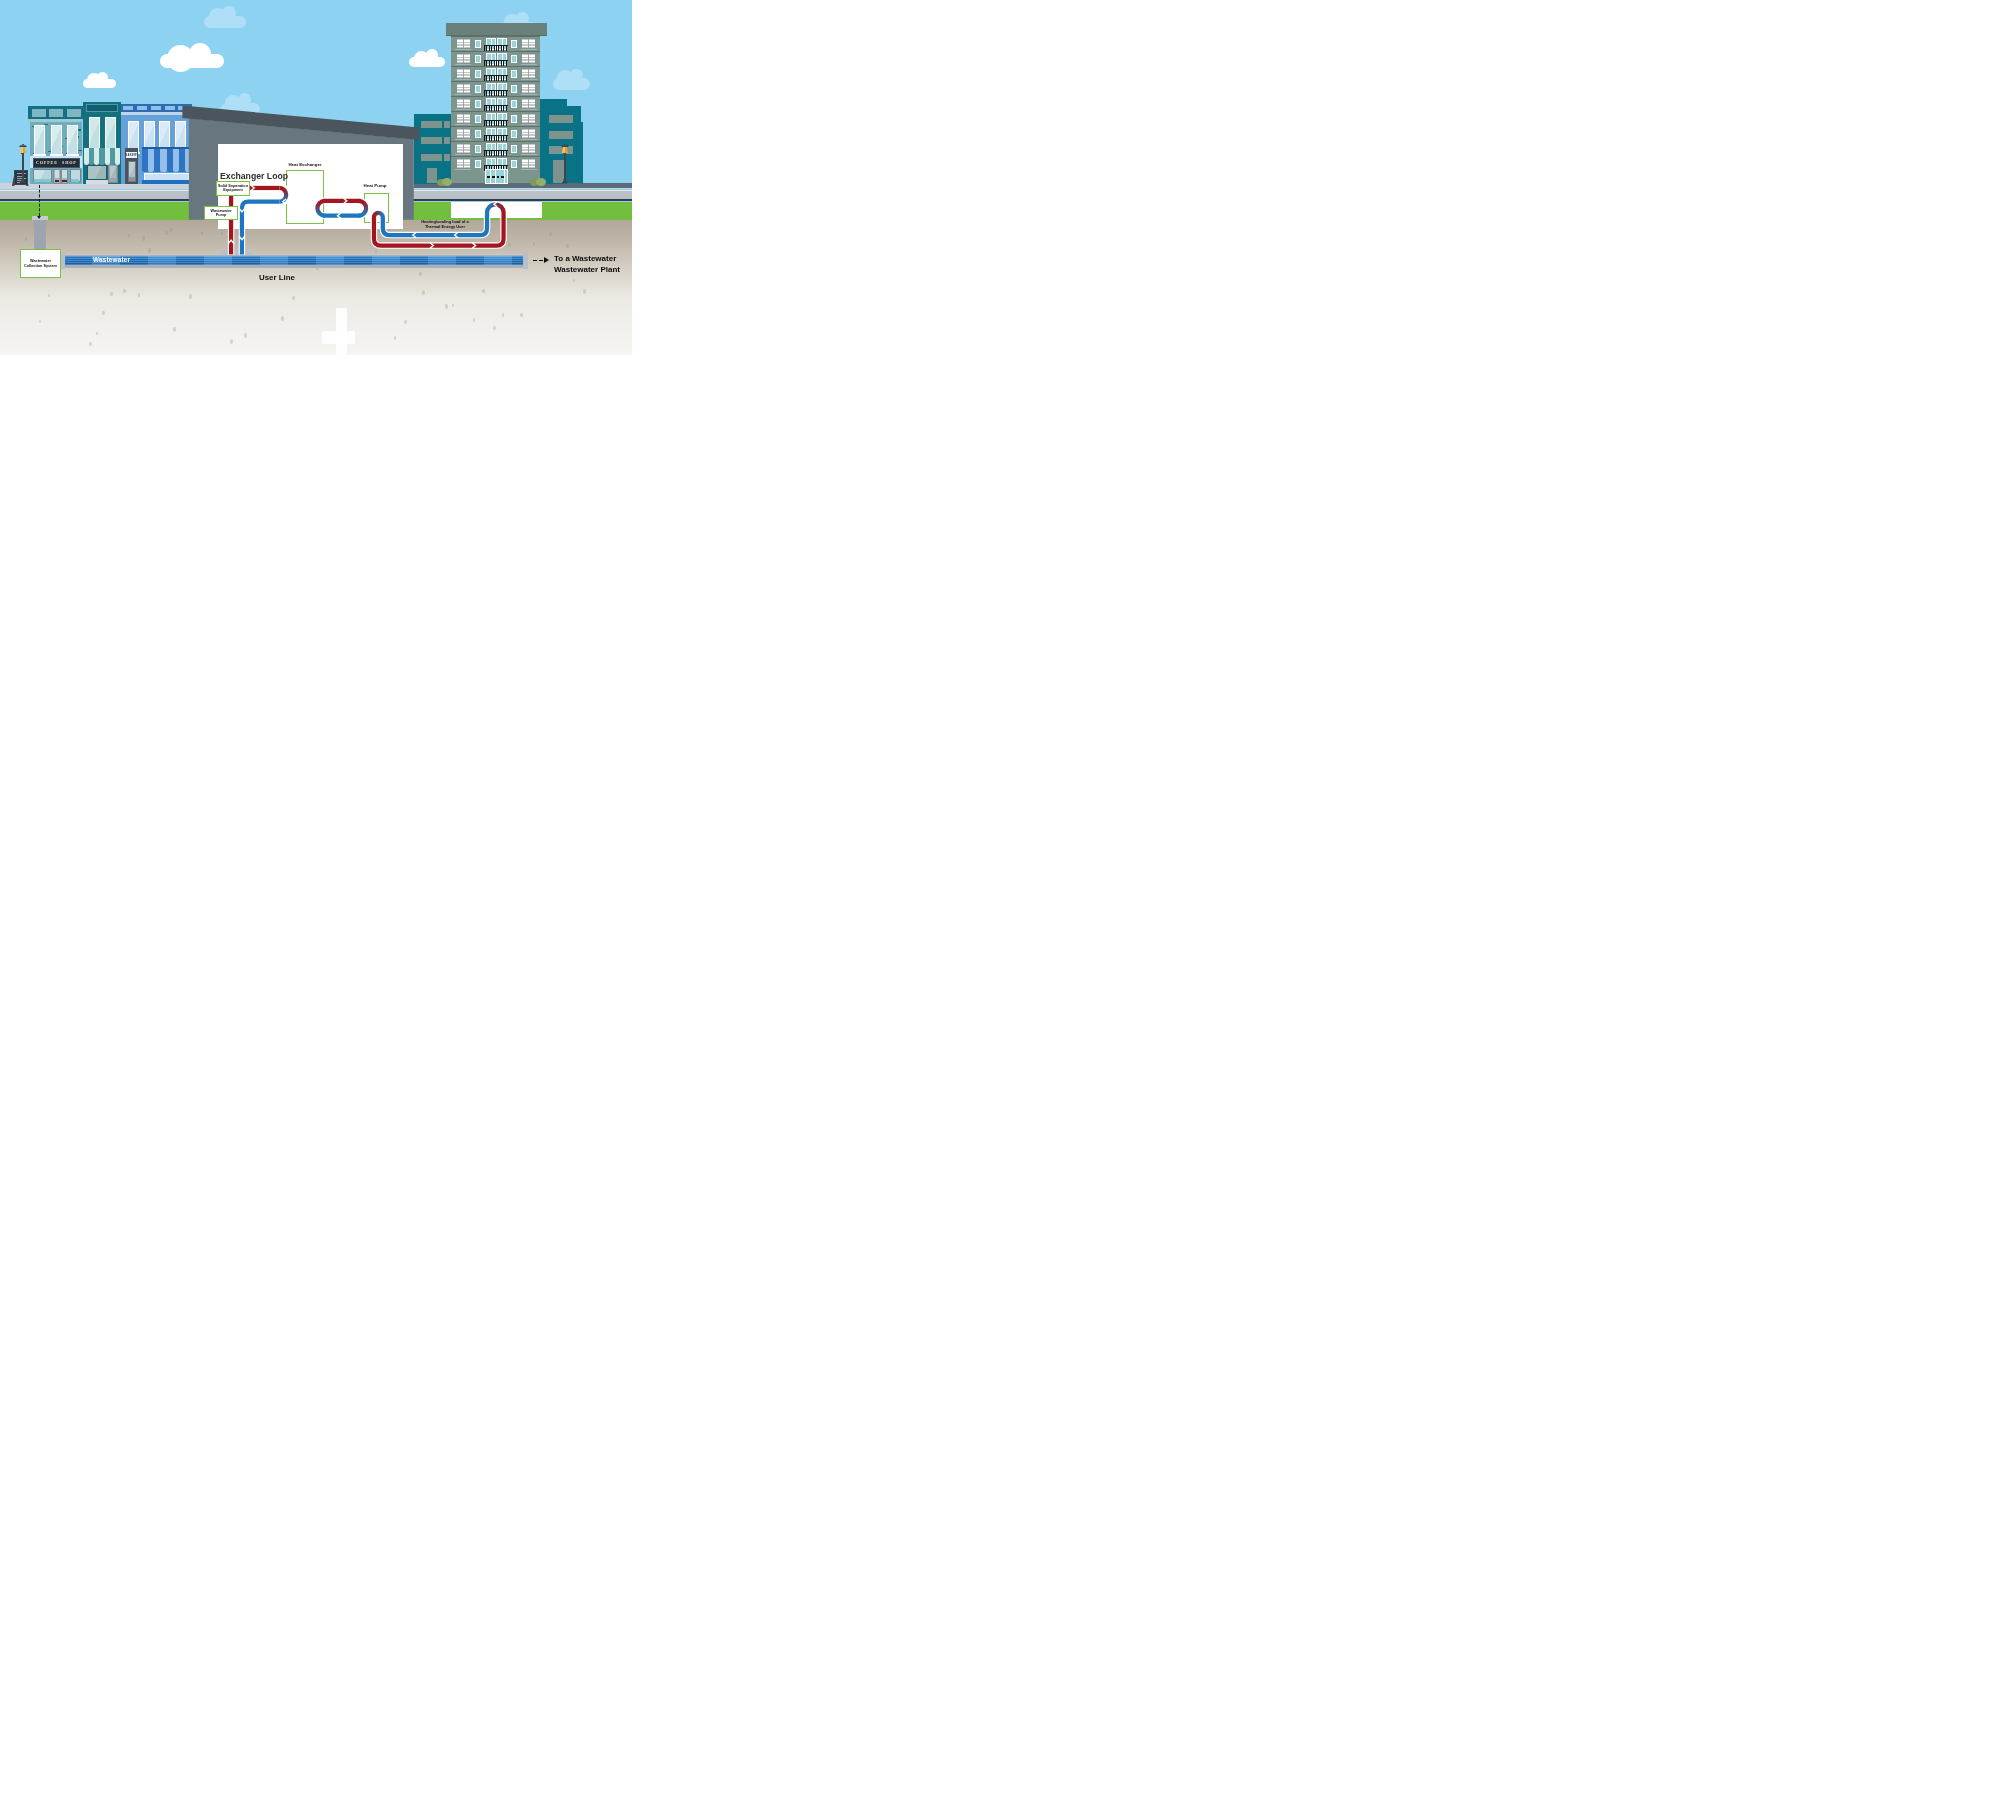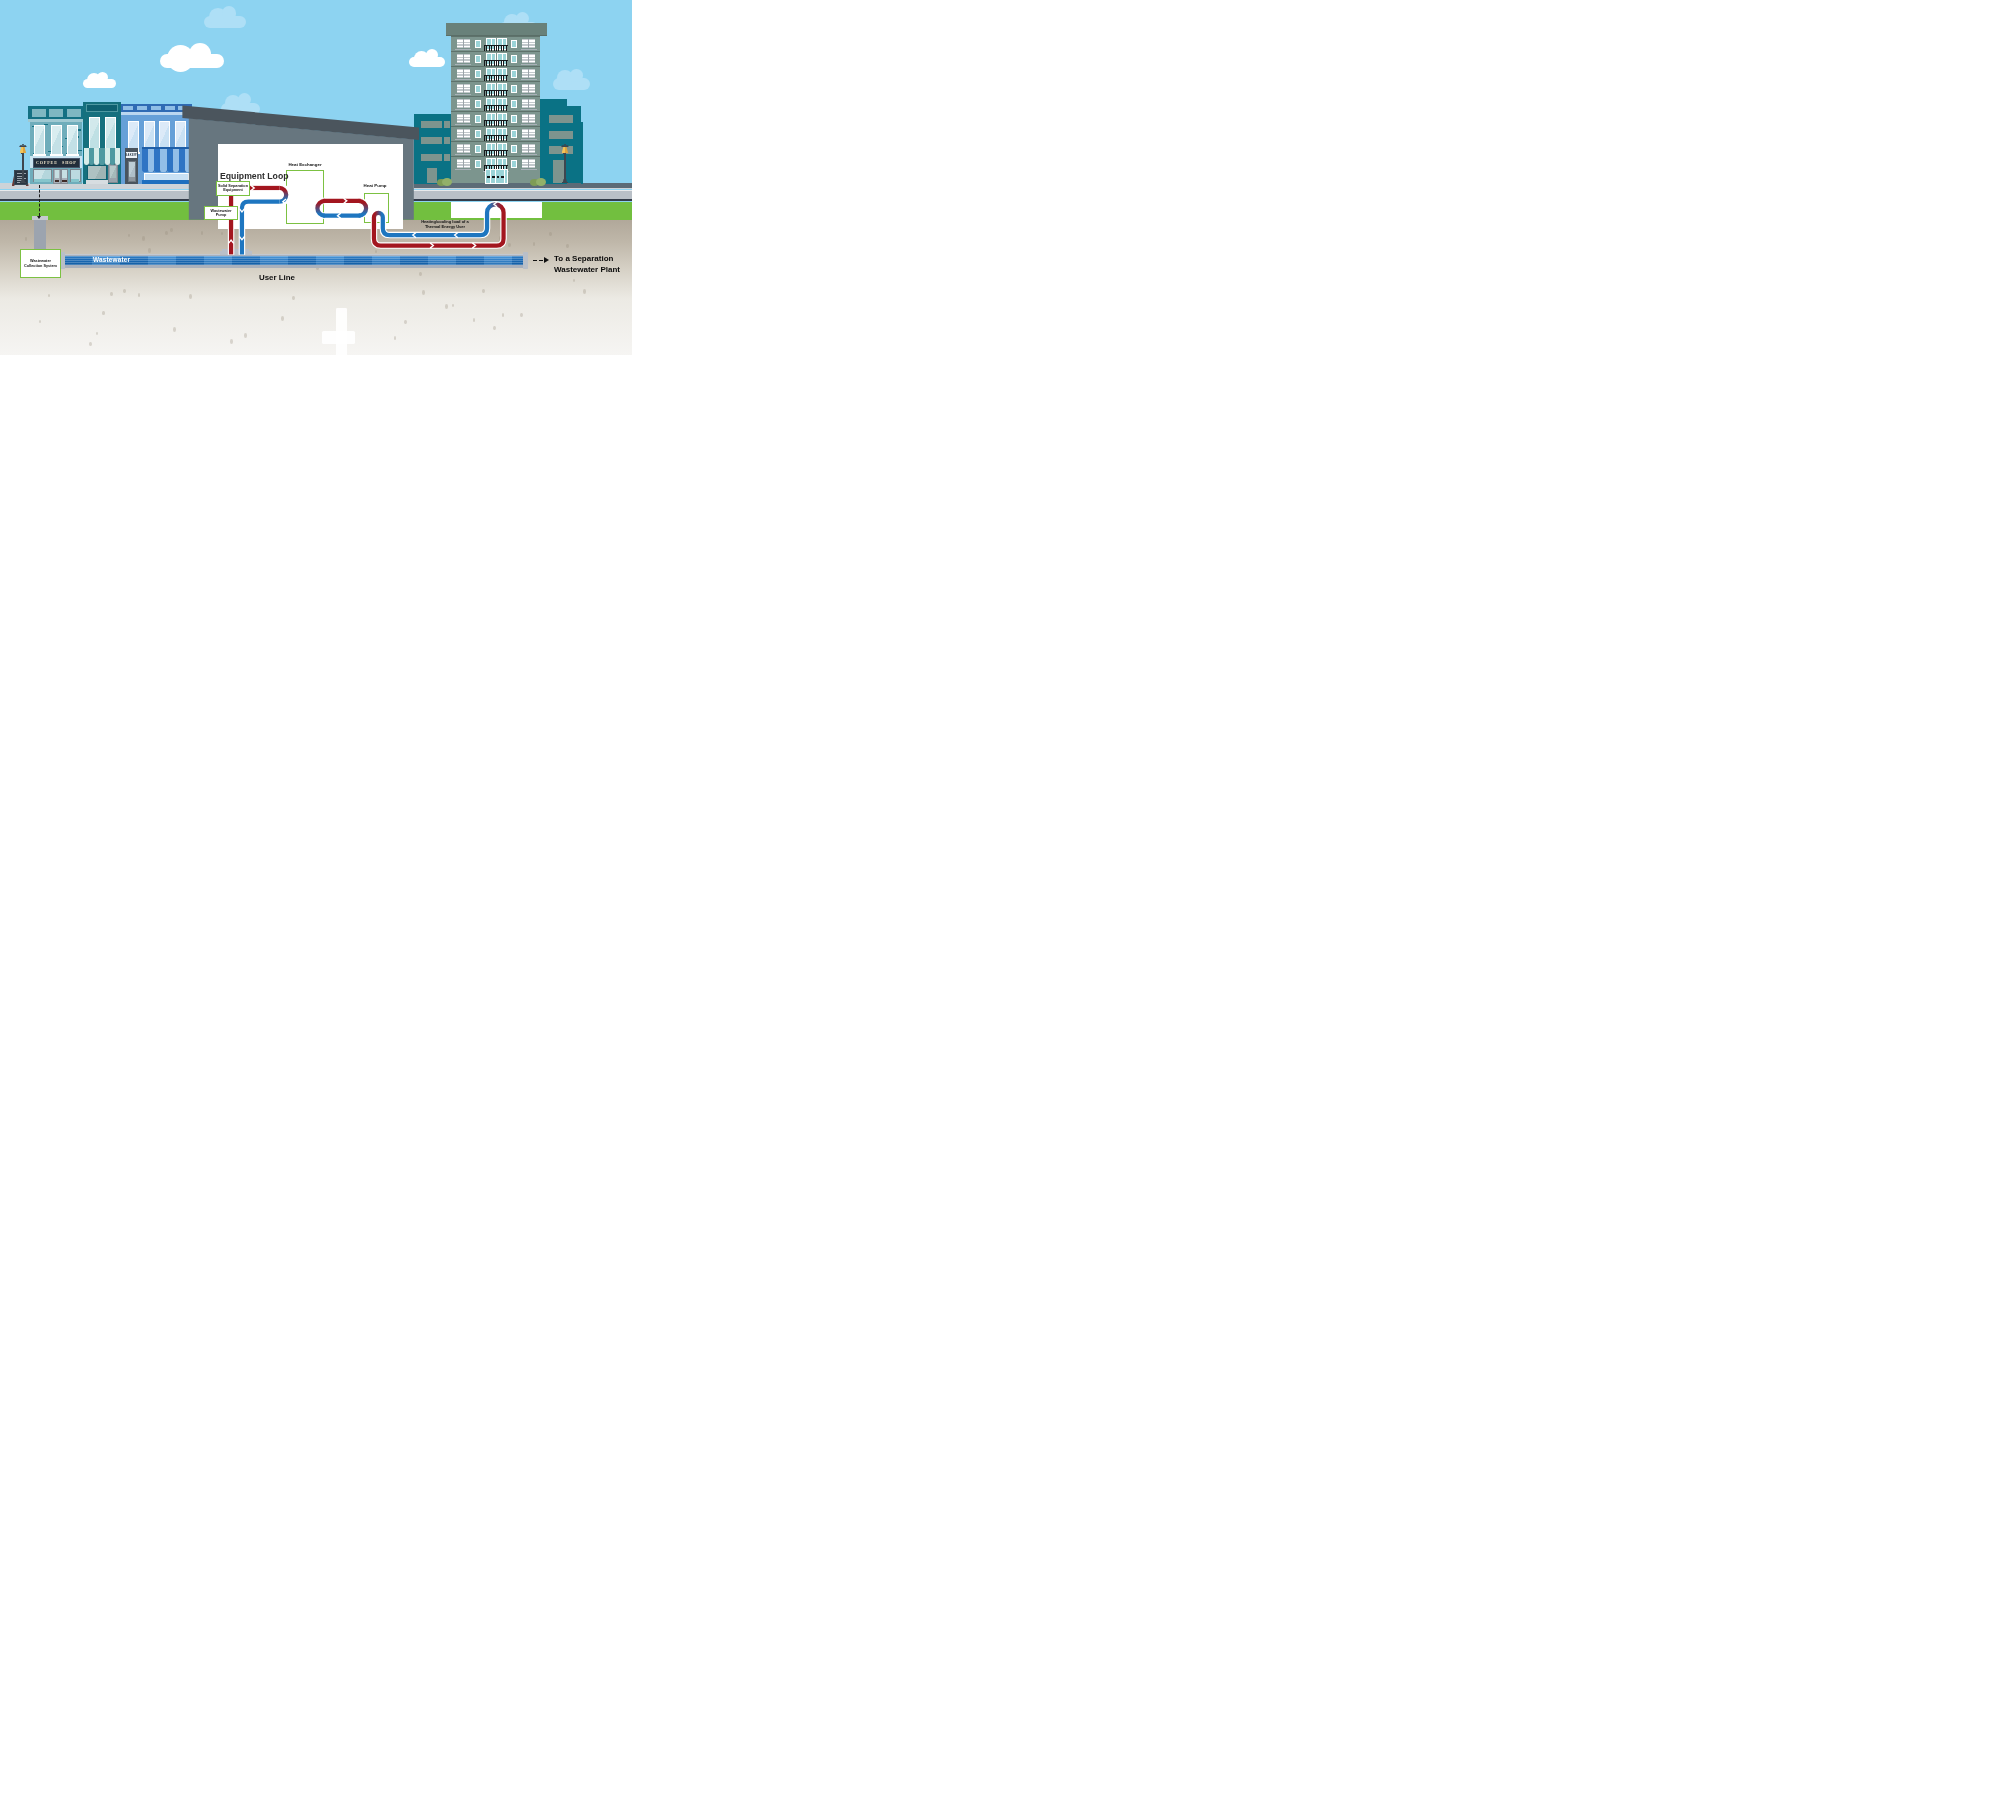--- a/index.html
+++ b/index.html
@@ -522,30 +522,30 @@
   </div>
   <div class="gbox" style="left:204px;top:206px;width:34px;height:14px;border-width:1.4px;">
     <div>Wastewater</div>
     <div>Pump</div>
   </div>
   <div class="gbox" style="left:20px;top:249px;width:41px;height:29px;border-width:1.6px;">
     <div>Wastewater</div>
     <div>Collection System</div>
   </div>
 
-  <div class="lbl" style="left:220px;top:171px;font-size:8.7px;color:#2E2E2E;z-index:41;">Equipment Loop</div>
+  <div class="lbl" style="left:220px;top:171px;font-size:8.7px;color:#2E2E2E;z-index:41;">Exchanger Loop</div>
   <div class="lbl center" style="left:281px;top:162px;width:48px;font-size:4.4px;z-index:41;">Heat Exchanger</div>
   <div class="lbl center" style="left:351px;top:183px;width:48px;font-size:4.4px;z-index:41;">Heat Pump</div>
   <div class="lbl center" style="left:413px;top:219px;width:64px;font-size:4px;line-height:5px;z-index:41;">
     <div>Heating/cooling load of a</div>
     <div>Thermal Energy User</div>
   </div>
   <div class="lbl" style="left:259px;top:273px;font-size:7.9px;color:#101010;z-index:41;">User Line</div>
   <div class="lbl" style="left:554px;top:253px;font-size:8px;line-height:11px;color:#0B0B0B;z-index:41;">
-    <div>To a Separation</div>
+    <div>To a Wastewater</div>
     <div>Wastewater Plant</div>
   </div>
 
   <div class="dash-v" style="left:39px;top:185px;height:31px;z-index:41;"></div>
   <div class="tri-down" style="left:37px;top:216px;z-index:41;"></div>
   <div class="abs" style="left:533px;top:260px;width:3.6px;height:1.4px;background:#111;z-index:41;"></div>
   <div class="abs" style="left:539px;top:260px;width:3.6px;height:1.4px;background:#111;z-index:41;"></div>
   <div class="tri-right" style="left:544px;top:257px;z-index:41;"></div>
 
 </div>

